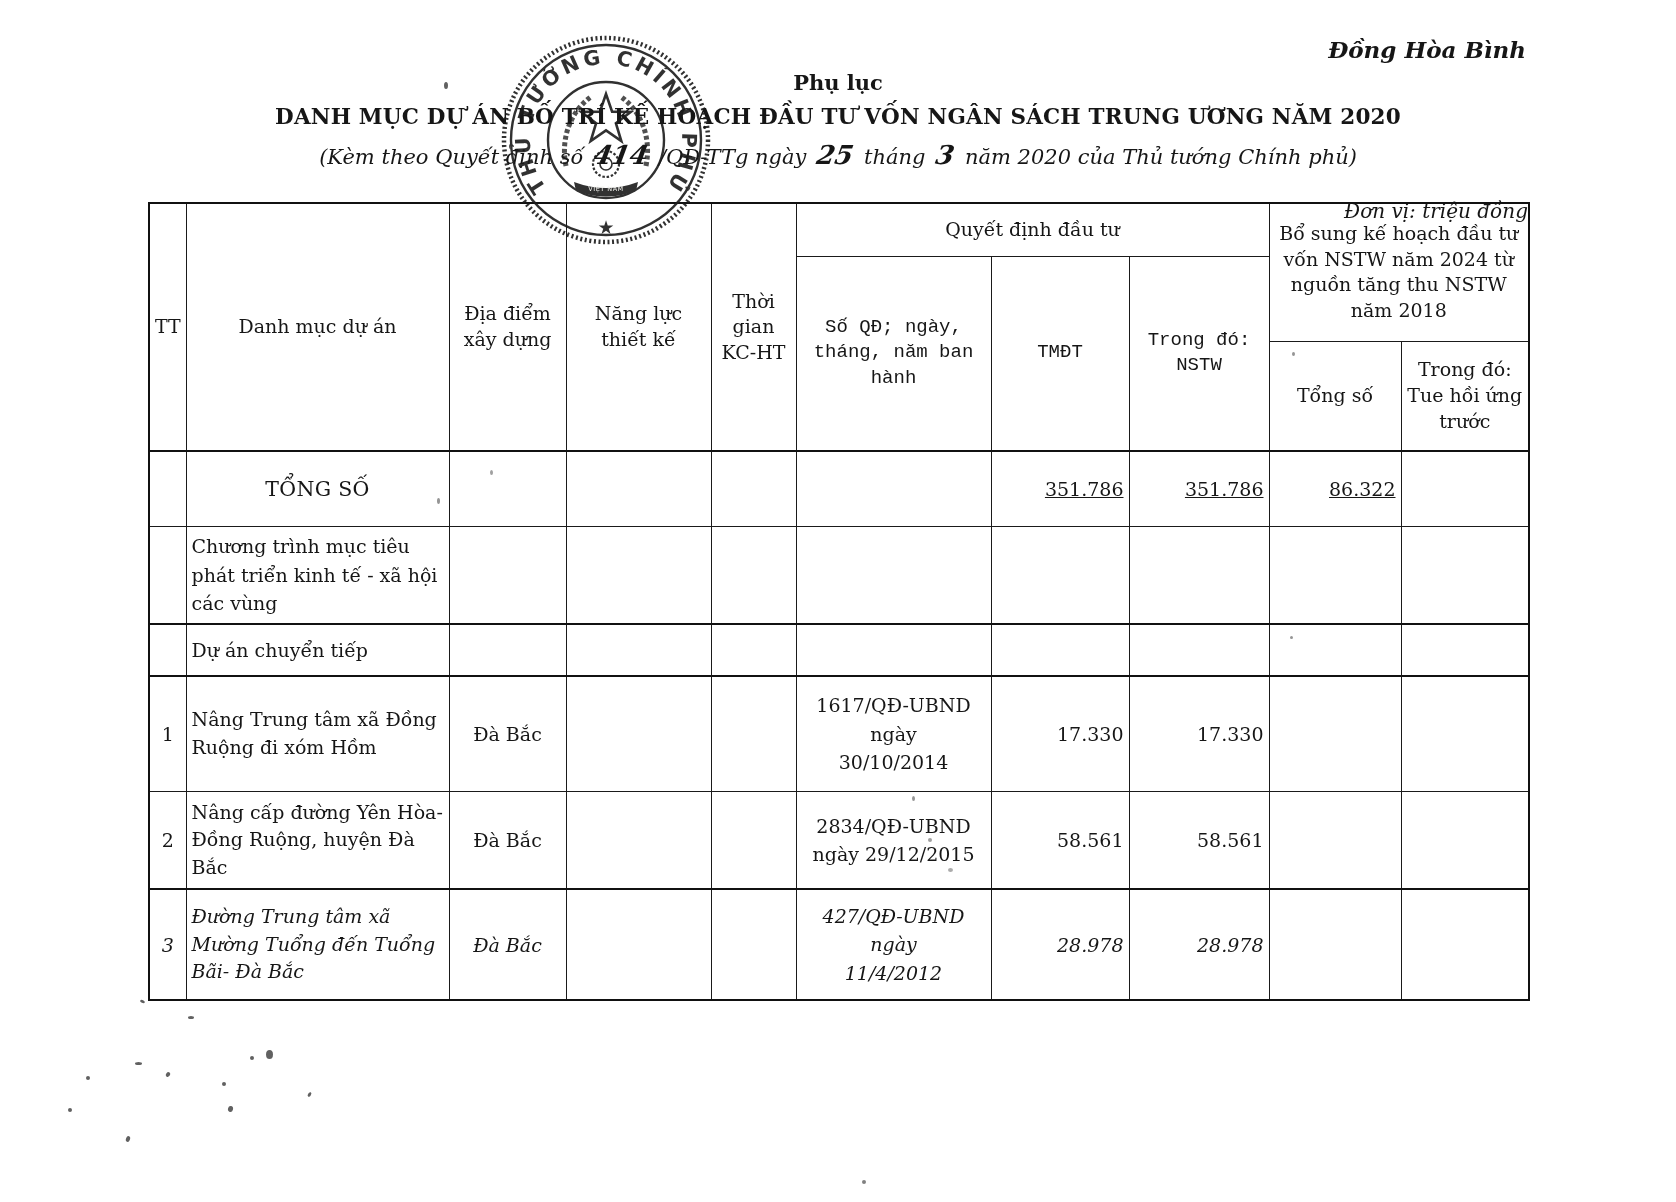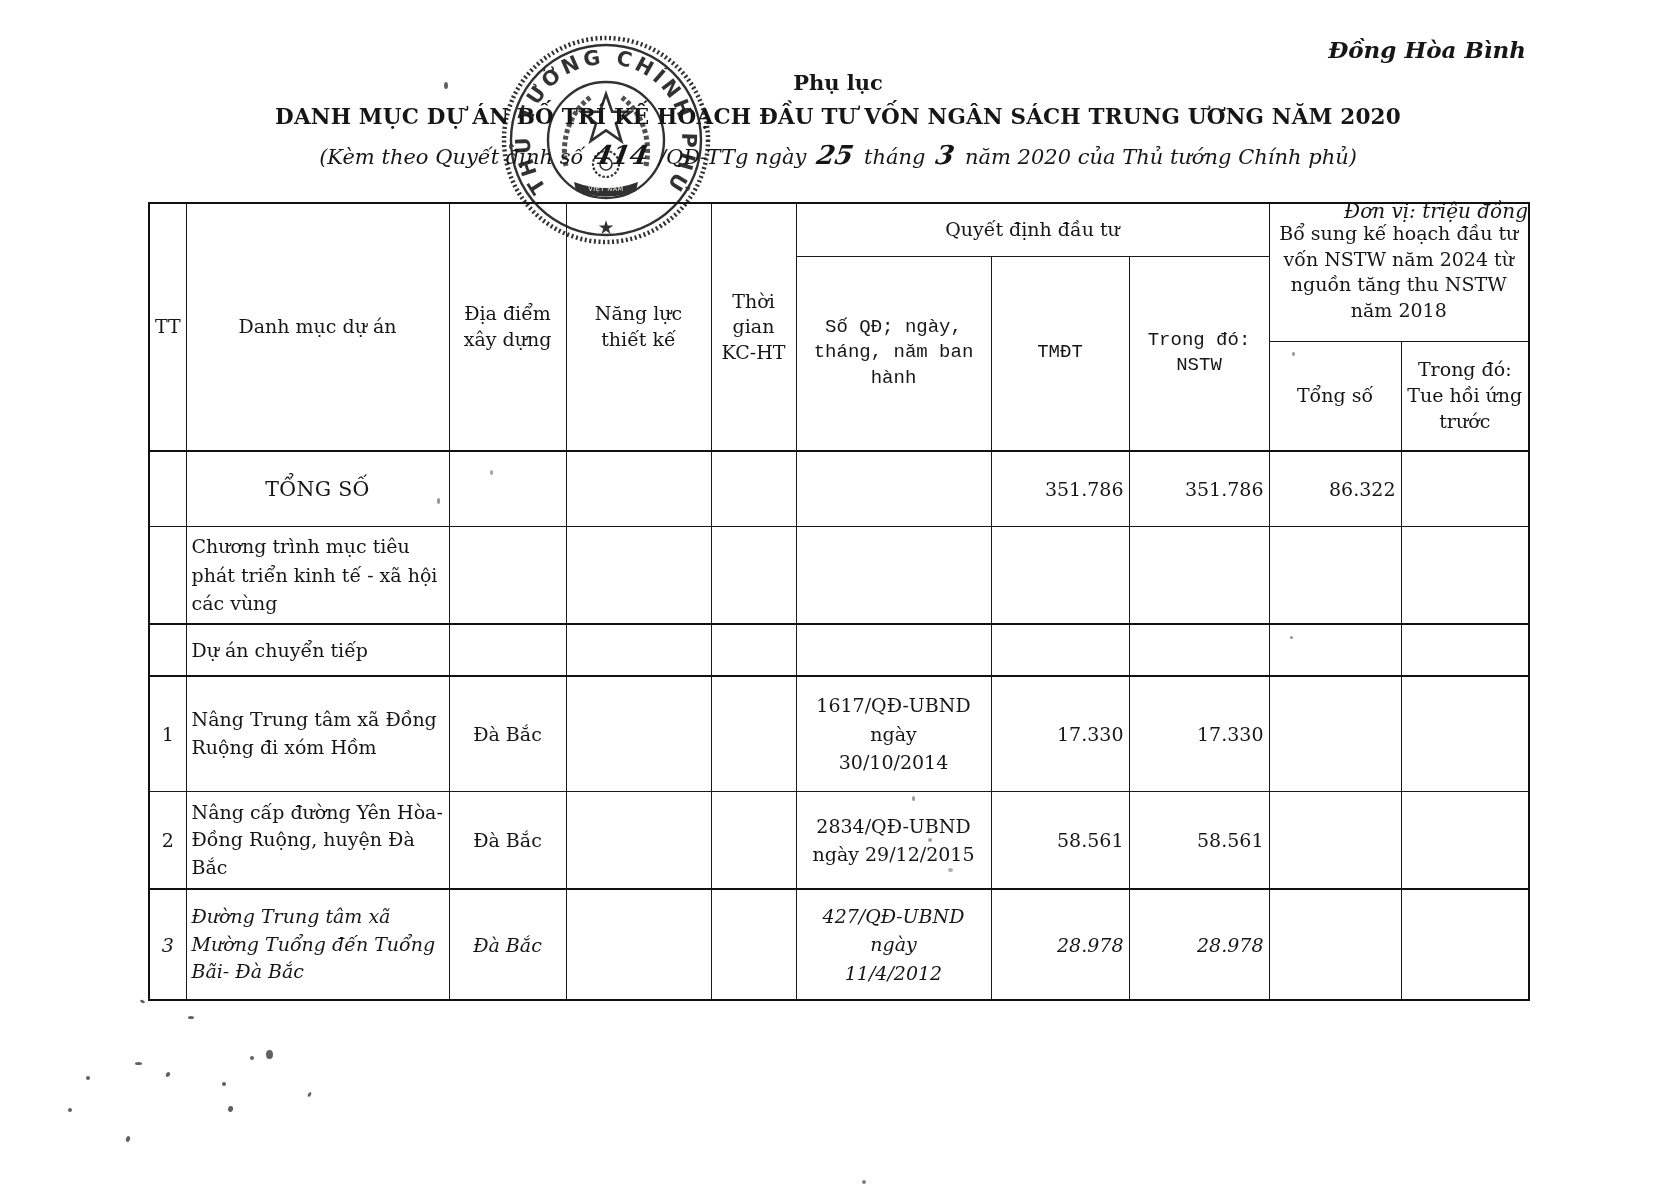--- a/index.html
+++ b/index.html
@@ -57,21 +57,21 @@
   tr.h3{height:110px;}
   th{text-align:center;line-height:1.35;}
   tbody tr.r0 td{border-top:2.5px solid #111;height:70px;}
   tbody tr.r1 td{height:92px;}
   tbody tr.r2 td{border-top:2.5px solid #111;height:46px;margin-top:10px;}
   tbody tr.r3 td{border-top:2px solid #111;height:110px;}
   tbody tr.r4 td{height:92px;}
   tbody tr.r5 td{border-top:2.5px solid #111;height:105px;font-style:italic;}
   td.c{text-align:center;}
   td.num{text-align:right;padding-right:9px;white-space:nowrap;}
-  td.bold{font-weight:bold;}
+  td.bold{font-weight:bold;text-decoration:underline;}
   td.proj-total{text-align:center;font-weight:bold;font-size:20.5px;letter-spacing:.3px;}
   td.proj-section{text-align:left;font-weight:bold;line-height:1.5;padding-left:7px;}
   td.proj-item{text-align:left;line-height:1.45;padding-left:7px;}
   td.cell-decision{text-align:center;white-space:pre-line;line-height:1.5;}
   
   .seal{
     position:absolute;left:500px;top:24px;
     width:212px;height:236px;
     opacity:.9;z-index:5;pointer-events:none;
   }

